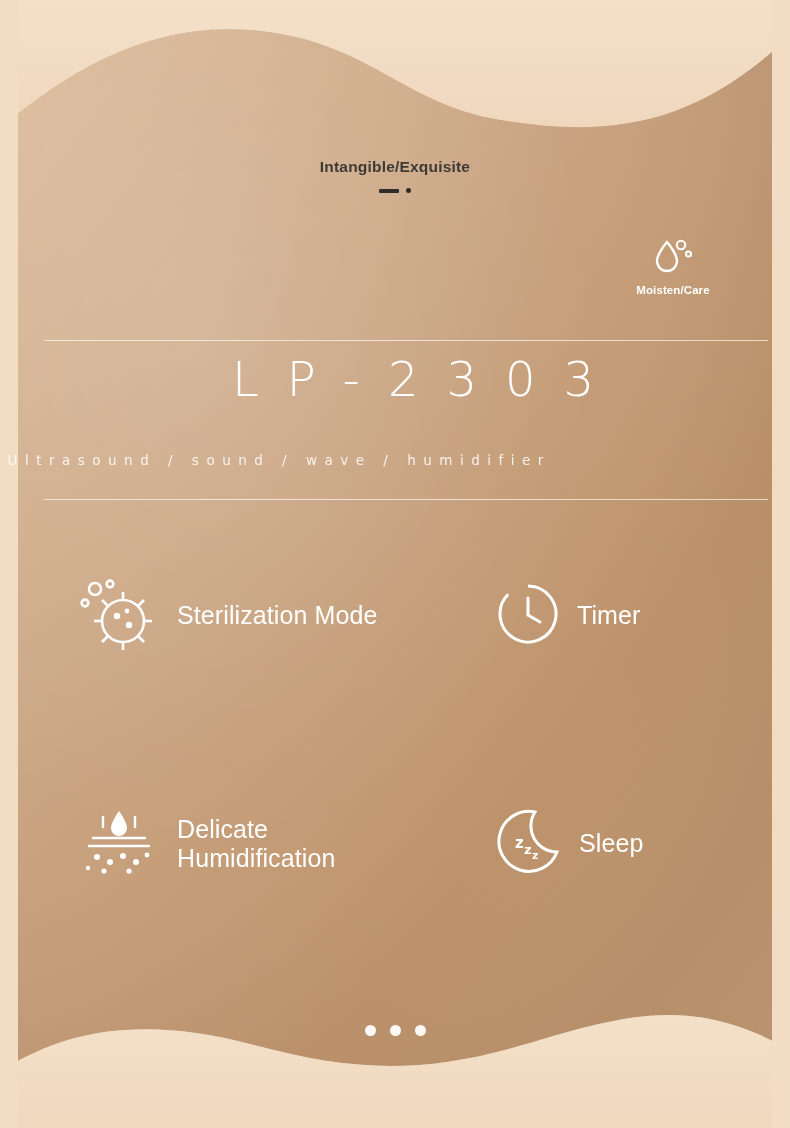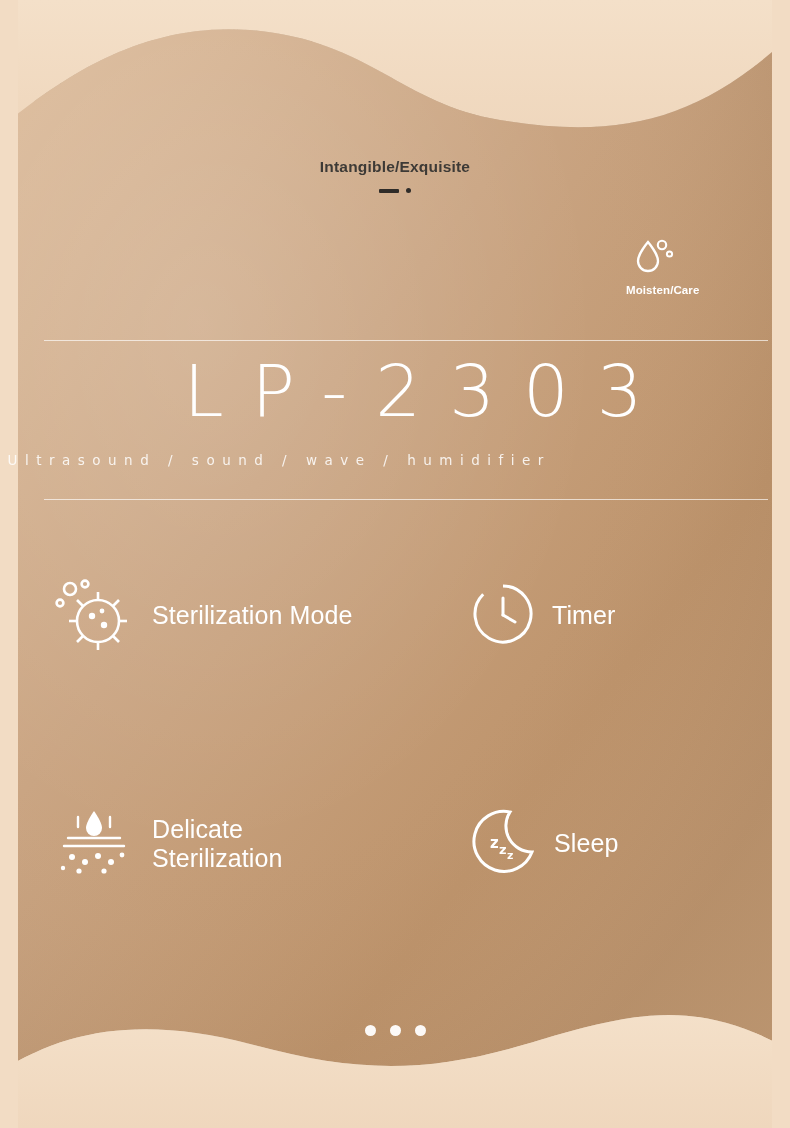--- a/index.html
+++ b/index.html
@@ -88,23 +88,24 @@
     border-radius: 1px;
   }
   .kicker-dot {
     width: 5px; height: 5px;
     background: #2f2c29;
     border-radius: 50%;
   }
 
   .moisten {
     position: absolute;
-    right: 34px;
+    right: 52px;
     top: 236px;
     width: 130px;
+    text-align: center;
     color: #fff;
   }
   .moisten .label {
     font-size: 11.5px;
     font-weight: bold;
     margin-top: 2px;
     letter-spacing: 0.1px;
   }
 
   .rules {
@@ -125,21 +126,21 @@
     height: 1px;
     background: rgba(255,255,255,0.65);
   }
 
   .model {
     position: absolute;
     left: 0; right: 0;
     top: 355px;
     text-align: center;
     color: #ffffff;
-    font-size: 72px;
+    font-size: 48px;
     letter-spacing: 28px;
     font-weight: 300;
     font-family: "DejaVu Sans", sans-serif;
     text-indent: 28px;
     line-height: 1.0;
     padding-left: 36px;
   }
   .subtitle {
     position: absolute;
     left: 0; right: 0;
@@ -160,21 +161,21 @@
   .frow {
     display: flex;
     width: 790px;
   }
   .fcell {
     display: flex;
     align-items: center;
     gap: 16px;
     box-sizing: border-box;
   }
-  .fcell.c1 { width: 380px; padding-left: 52px; }
+  .fcell.c1 { width: 380px; padding-left: 52px; margin-left: 25px; }
   .fcell.c2 { width: 380px; padding-left: 90px; text-align: right; }
   .ftext {
     color: #ffffff;
     font-size: 25px;
     line-height: 1.18;
     font-weight: 400;
     letter-spacing: 0.1px;
   }
   .ficon { flex: 0 0 auto; }
 
@@ -329,21 +330,21 @@
                 <circle cx="33" cy="57" r="3"></circle>
                 <circle cx="46" cy="51" r="3"></circle>
                 <circle cx="59" cy="57" r="3"></circle>
                 <circle cx="27" cy="66" r="2.6"></circle>
                 <circle cx="52" cy="66" r="2.6"></circle>
                 <circle cx="70" cy="50" r="2.4"></circle>
                 <circle cx="11" cy="63" r="2.2"></circle>
               </g>
             </svg>
           </span>
-          <span class="ftext">Delicate Sterilization</span>
+          <span class="ftext">Delicate Humidification</span>
         </div>
 
         <div class="fcell c2">
           <span class="ficon">
             <svg width="68" height="68" viewBox="0 0 68 68">
               <path d="M40,4 a30,30 0 1 0 22,40 A26,26 0 0 1 40,4 Z" fill="none" stroke="#ffffff" stroke-width="3"></path>
               <text x="20" y="40" font-family="DejaVu Sans, sans-serif" font-size="15" font-weight="bold" fill="#ffffff">z</text>
               <text x="29" y="46" font-family="DejaVu Sans, sans-serif" font-size="13" font-weight="bold" fill="#ffffff">z</text>
               <text x="37" y="51" font-family="DejaVu Sans, sans-serif" font-size="11" font-weight="bold" fill="#ffffff">z</text>
             </svg>

